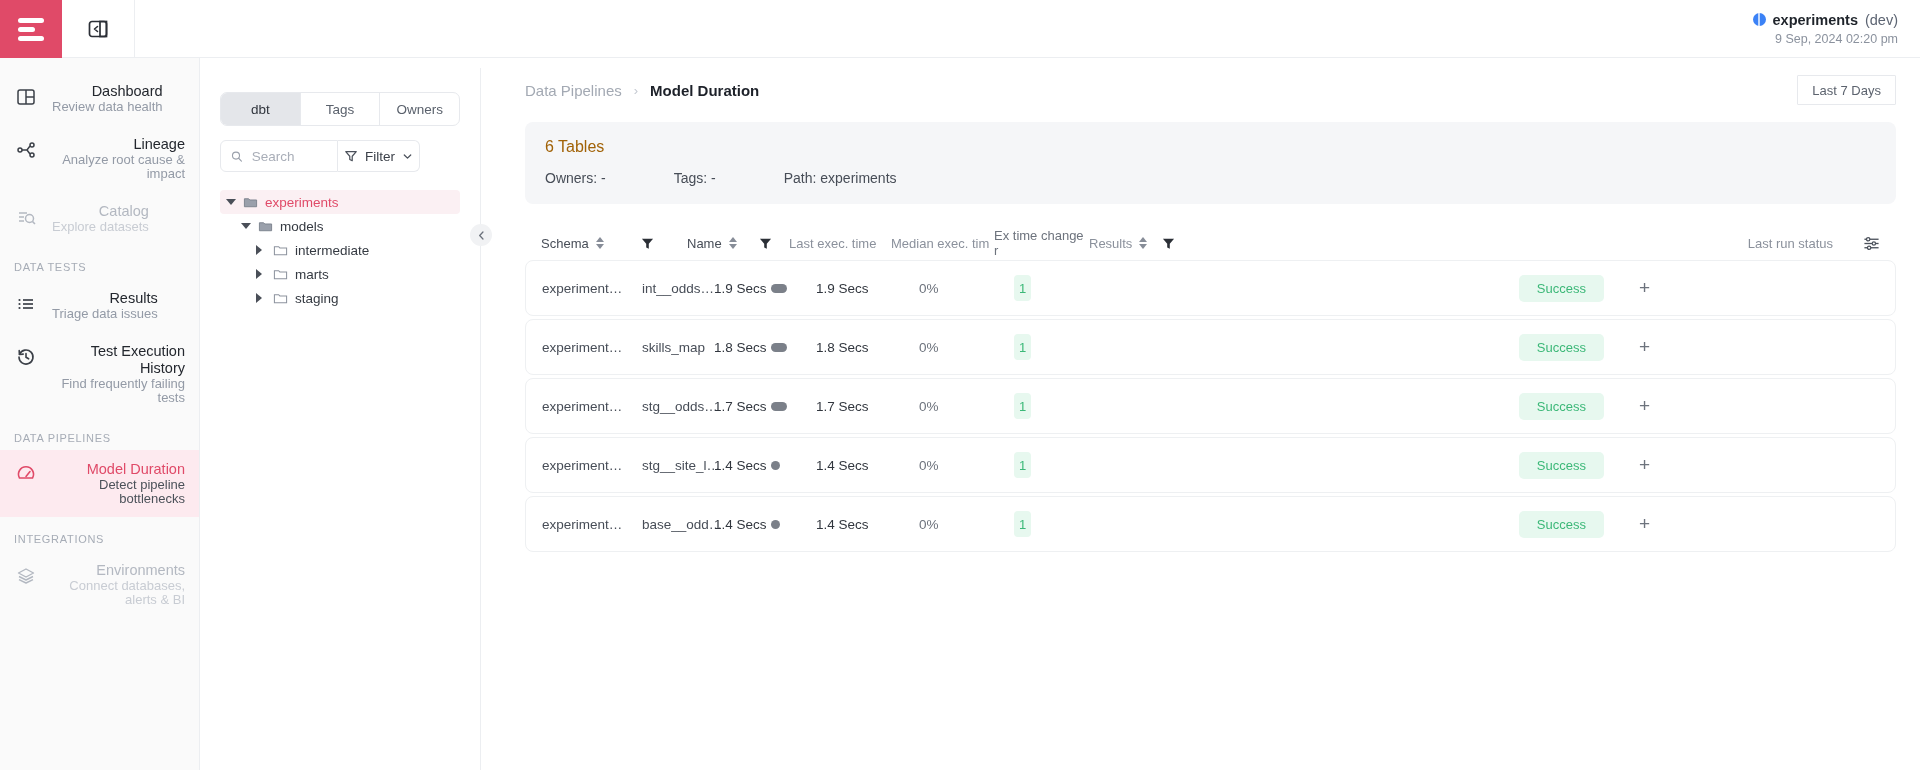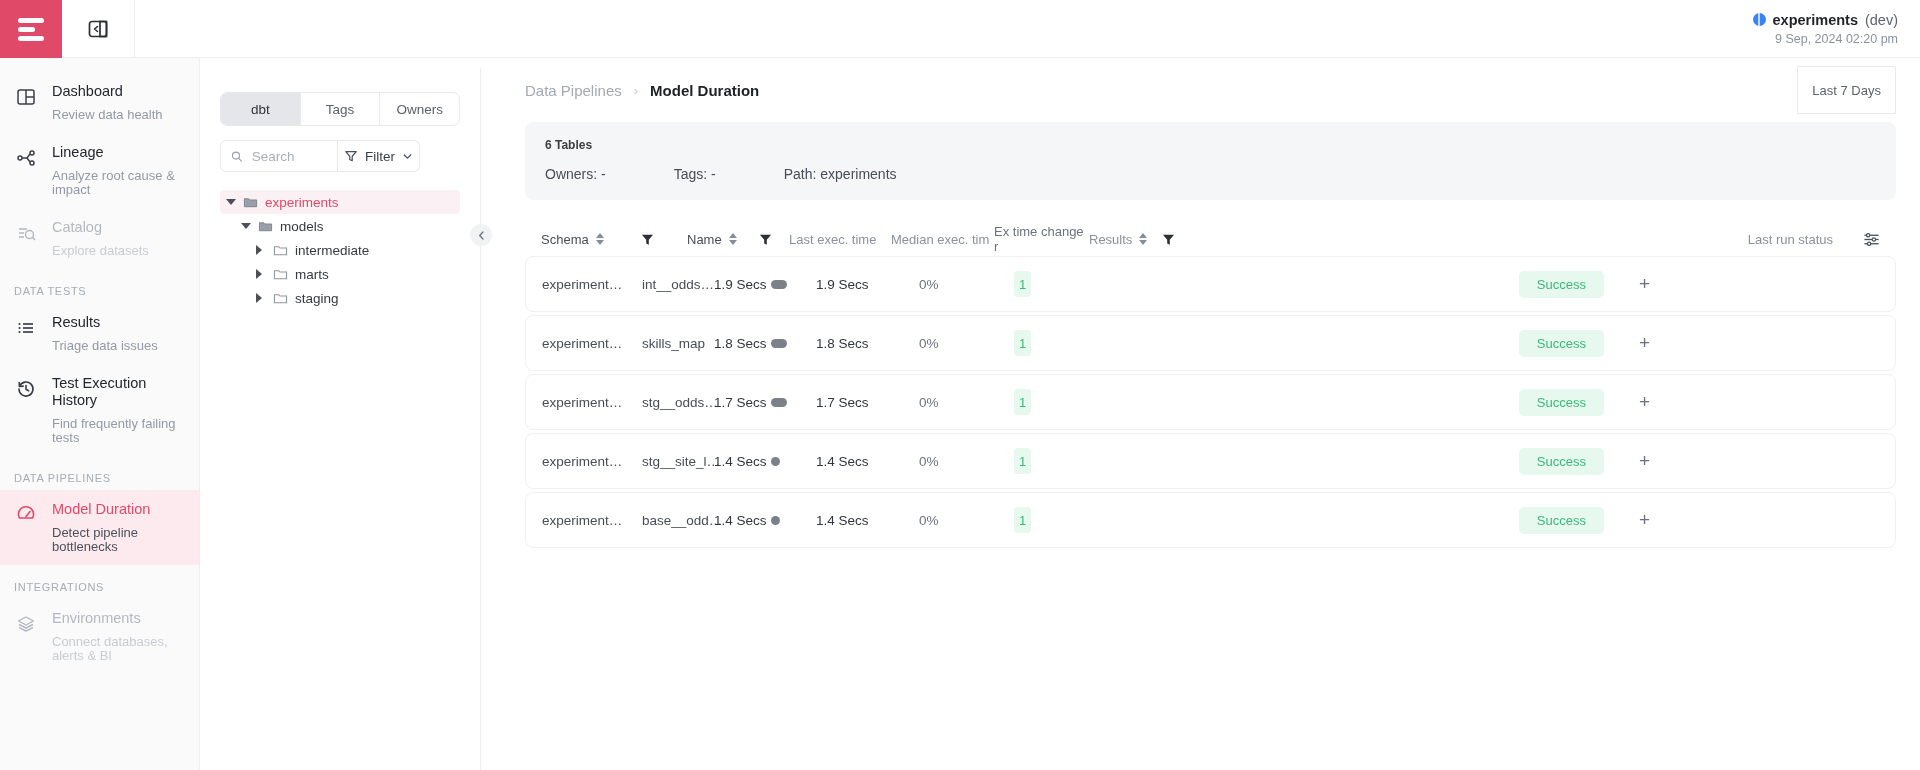--- a/index.html
+++ b/index.html
@@ -58,21 +58,21 @@
   .nav-item {
     display: flex; align-items: flex-start; gap: 14px;
     padding: 11px 14px 11px 14px; cursor: pointer;
   }
   .nav-item.active { background: #fdeaef; }
   .nav-item.disabled { cursor: default; }
   .nav-ico {
     width: 24px; height: 24px; flex: 0 0 24px; display: flex;
     align-items: center; justify-content: center; margin-top: 2px;
   }
-  .nav-txt { display: flex; flex-direction: column; gap: 8px; }
+  .nav-txt { display: flex; flex-direction: column; gap: 0; text-align: right; }
   .nav-title { font-size: 14.5px; color: #23272e; line-height: 17px; }
   .nav-sub { font-size: 13px; color: #939aa6; line-height: 14px; }
   .nav-item.active .nav-title { color: #e04a68; }
   .nav-item.active .nav-sub { color: #4b5159; }
   .nav-item.disabled .nav-title { color: #b3b8c1; }
   .nav-item.disabled .nav-sub { color: #c8ccd3; }
   .nav-section {
     font-size: 11px; letter-spacing: .7px; color: #a6acb6;
     padding: 16px 14px 6px 14px; text-transform: uppercase;
   }
@@ -132,28 +132,28 @@
     background: #fff; padding: 0 24px;
   }
   .crumbrow {
     display: flex; align-items: center; height: 64px; justify-content: space-between;
   }
   .crumbs { display: flex; align-items: center; gap: 12px; font-size: 15px; margin-left: 20px; }
   .crumb-muted { color: #a3a9b3; cursor: pointer; }
   .crumb-sep { color: #c4c9d1; font-size: 13px; }
   .crumb-active { color: #1d2129; font-weight: bold; }
   .daterange {
-    border: 1px solid #e7e9ed; border-radius: 1px; height: 48px; padding: 0 14px;
+    border: 1px solid #e7e9ed; border-radius: 1px; height: 30px; padding: 0 14px;
     display: flex; align-items: center; font-size: 13px; color: #5c636e; cursor: pointer;
   }
 
   .infocard {
     background: #f5f6f8; border-radius: 8px; padding: 16px 20px 18px 20px; margin-left: 20px;
   }
-  .infocard-title { font-size: 12px; font-weight: bold; color: #404040; }
+  .infocard-title { font-size: 16px; font-weight: normal; color: #a16207; }
   .infocard-meta { display: flex; gap: 68px; margin-top: 14px; font-size: 14px; color: #474d57; }
 
   .tablewrap { margin-left: 20px; margin-top: 22px; }
   .thead {
     display: flex; align-items: center; height: 34px; font-size: 13px; color: #8b919c;
     padding: 0 16px;
   }
   .th { display: flex; align-items: center; gap: 7px; }
   .sorticon { display: flex; flex-direction: column; gap: 2px; cursor: pointer; }
   .sorticon i { width: 0; height: 0; border-left: 4px solid transparent; border-right: 4px solid transparent; display: block; }

